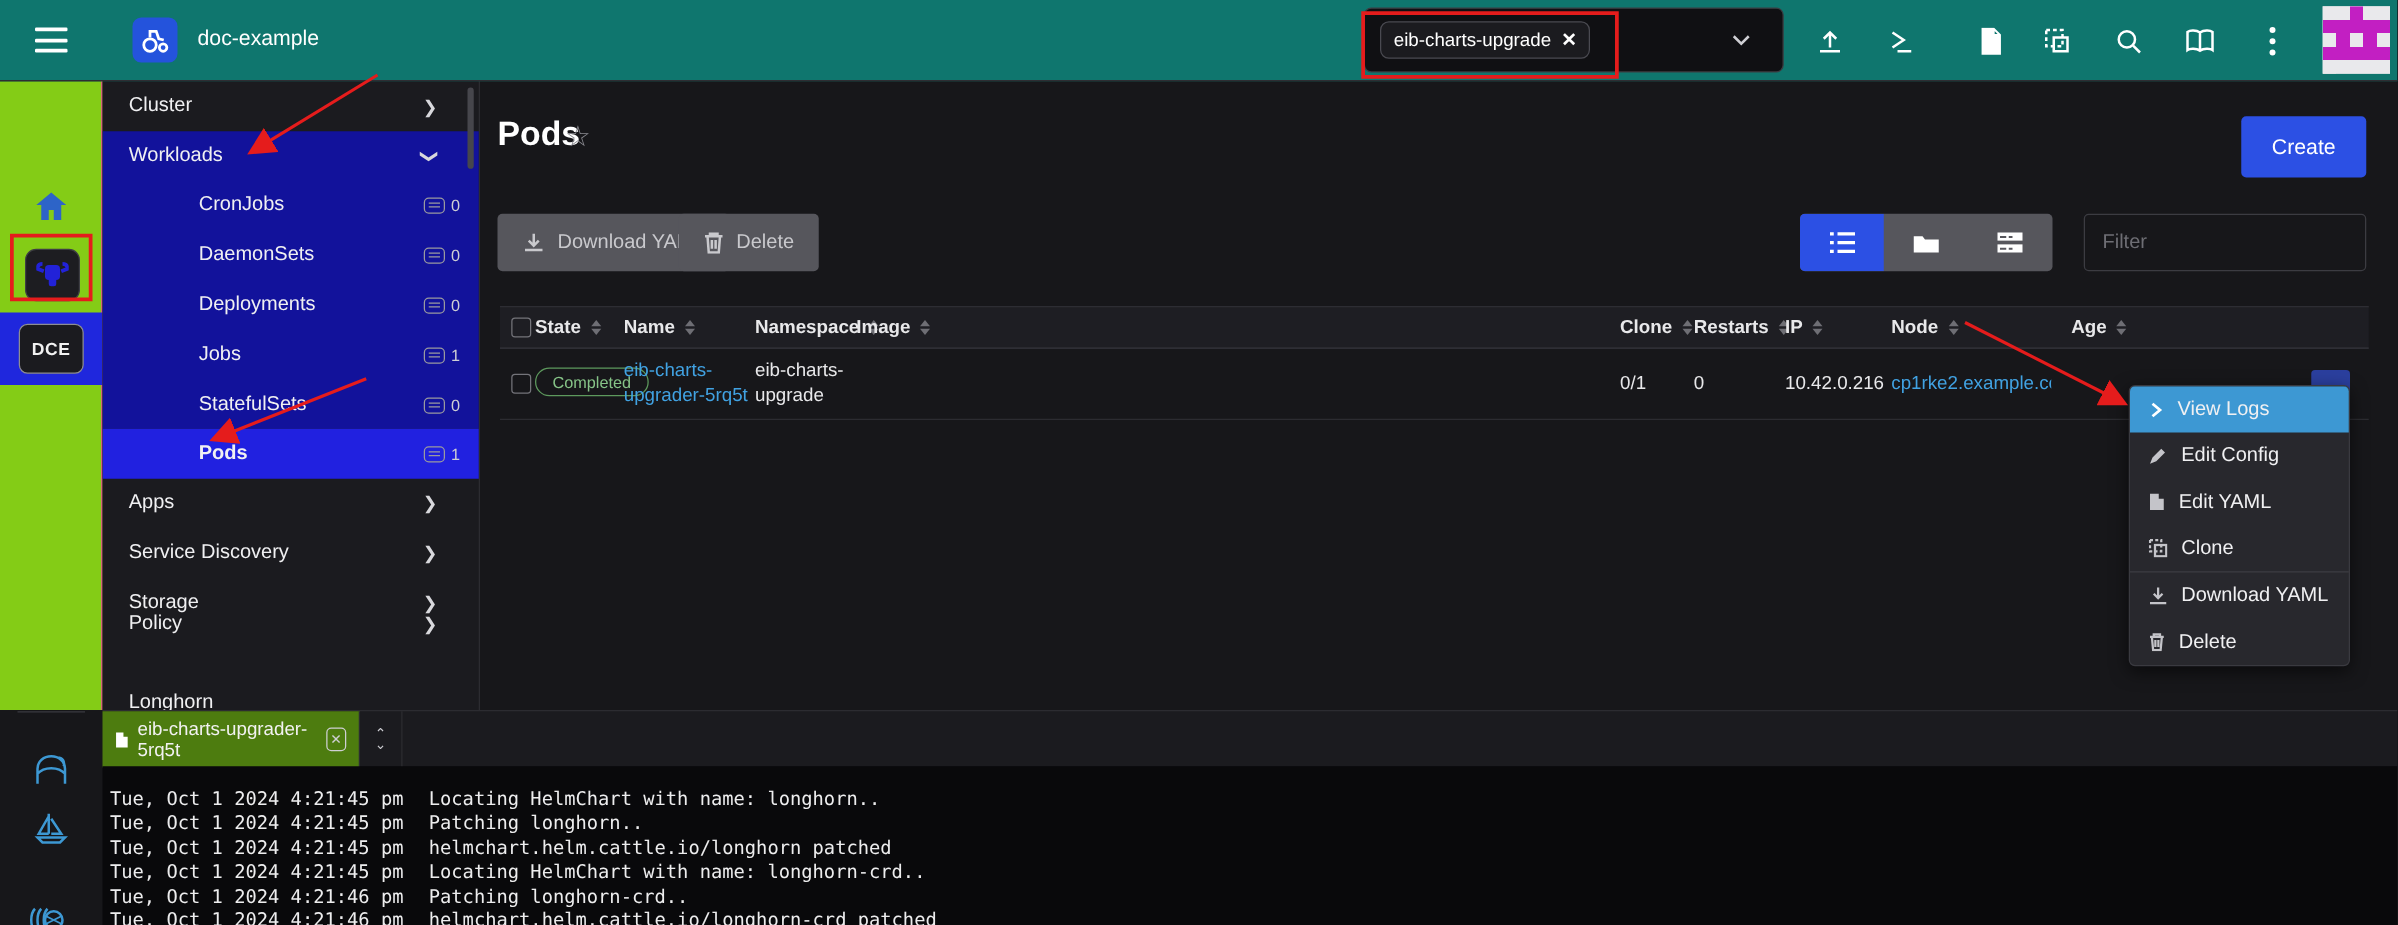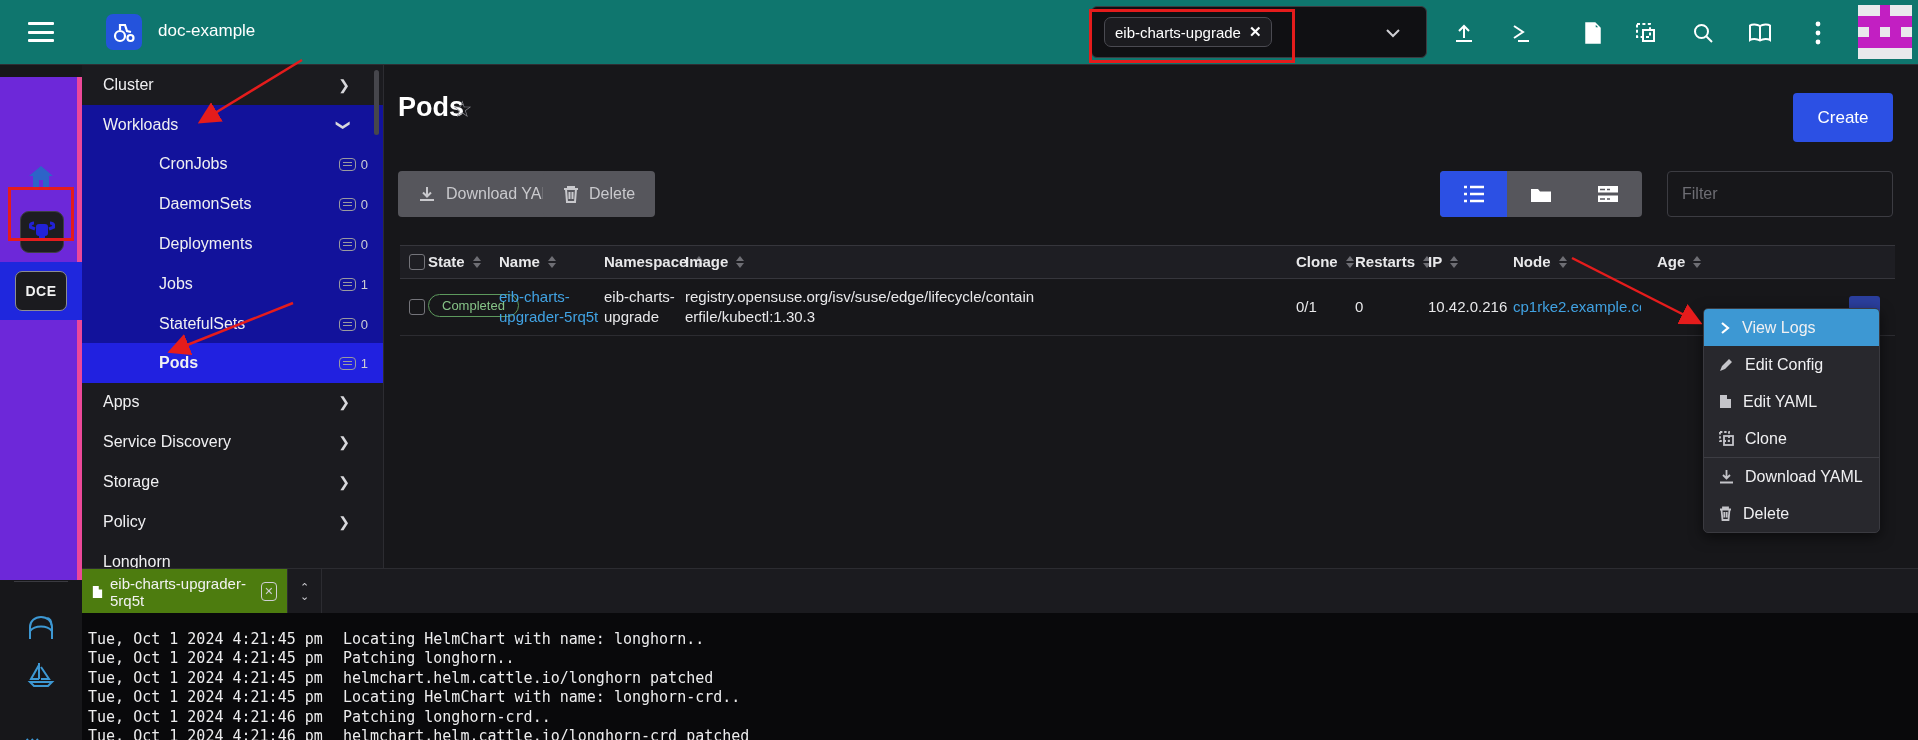--- a/index.html
+++ b/index.html
@@ -19,21 +19,21 @@
   .chip { border:1px solid #4a4a51; border-radius:7px; padding:5px 10px; display:flex; align-items:center; gap:8px; font-size:15px; color:#fff; background:#1b1b1f; }
   .chip .x { font-weight:bold; font-size:15px; cursor:pointer; }
   #search-caret { left:1385px; top:24px; color:#cfcfd4; }
 
   .tb-icon { top:18px; width:30px; height:30px; display:flex; align-items:center; justify-content:center; cursor:pointer; }
   .tb-icon svg { stroke:#fff; fill:none; stroke-width:2; }
   #avatar { left:1858px; top:5px; width:54px; height:54px; background:#e9e9ec; overflow:hidden; }
   #avatar svg { display:block; }
 
   
-  #rail { left:0; top:77px; width:82px; height:503px; background:#6d28d9; border-right:5px solid #ec4899; }
+  #rail { left:0; top:65px; width:82px; height:503px; background:#84cc16; border-right:1px solid #ec4899; }
   .rail-div { left:14px; width:54px; height:1px; background:#3a3a40; }
   #home-icon { left:28px; top:88px; }
   #grid-btn { left:20px; top:134px; width:44px; height:42px; border:1px solid #3e3e44; border-radius:9px; background:#1d1d21; display:flex; align-items:center; justify-content:center; cursor:pointer; }
   #rail-active-band { left:0; top:185px; width:82px; height:58px; background:#1f27dd; }
   #dce-badge { left:15px; top:194px; width:52px; height:40px; background:#1b1b1f; border:1.5px solid #8d8d92; border-radius:7px; display:flex; align-items:center; justify-content:center; font-size:14px; font-weight:bold; letter-spacing:.5px; color:#f2f2f2; cursor:pointer; }
   .rail-bicon { left:27px; }
 
   
   #sidebar { left:82px; top:65px; width:302px; height:503px; background:#1b1b1f; border-right:1px solid #2c2c31; overflow:hidden; }
   .nav-row { position:absolute; left:0; width:302px; height:40px; display:flex; align-items:center; cursor:pointer; }
@@ -295,21 +295,21 @@
     <span class="nav-caret">❯</span>
   </div>
   <div class="nav-row" style="top:357px">
     <span class="nav-label">Service Discovery</span>
     <span class="nav-caret">❯</span>
   </div>
   <div class="nav-row" style="top:397px">
     <span class="nav-label">Storage</span>
     <span class="nav-caret">❯</span>
   </div>
-  <div class="nav-row" style="top:437px">
+  <div class="nav-row" style="top:414px">
     <span class="nav-label">Policy</span>
     <span class="nav-caret">❯</span>
   </div>
   <div class="nav-row" style="top:477px">
     <span class="nav-label">Longhorn</span>
   </div>
 </div>
 <div id="sb-scroll" class="abs"></div>
 
 <div id="page-title" class="abs">Pods</div>
@@ -419,23 +419,20 @@
   </div>
   <div id="tbl-row">
     <span class="cb" style="left:9px; top:20px"></span>
     <span id="state-pill">Completed</span>
     <span class="td link" style="left:99px; top:8px">
       <span>eib-charts-</span><br><span>upgrader-5rq5t</span>
     </span>
     <span class="td" style="left:204px; top:8px">
       <span>eib-charts-</span><br><span>upgrade</span>
     </span>
-    <span class="td" style="left:285px; top:8px">
-      <span>registry.opensuse.org/isv/suse/edge/lifecycle/contain</span><br><span>erfile/kubectl:1.30.3</span>
-    </span>
     <span class="td" style="left:896px; top:18px">0/1</span>
     <span class="td" style="left:955px; top:18px">0</span>
     <span class="td" style="left:1028px; top:18px">10.42.0.216</span>
     <span class="td link" id="node-cell" style="left:1113px; top:18px">cp1rke2.example.co</span>
   </div>
 </div>
 
 <div id="row-kebab" class="abs"></div>
 <div id="ctx-menu" class="abs">
   <div class="mi" style="top:37px">

